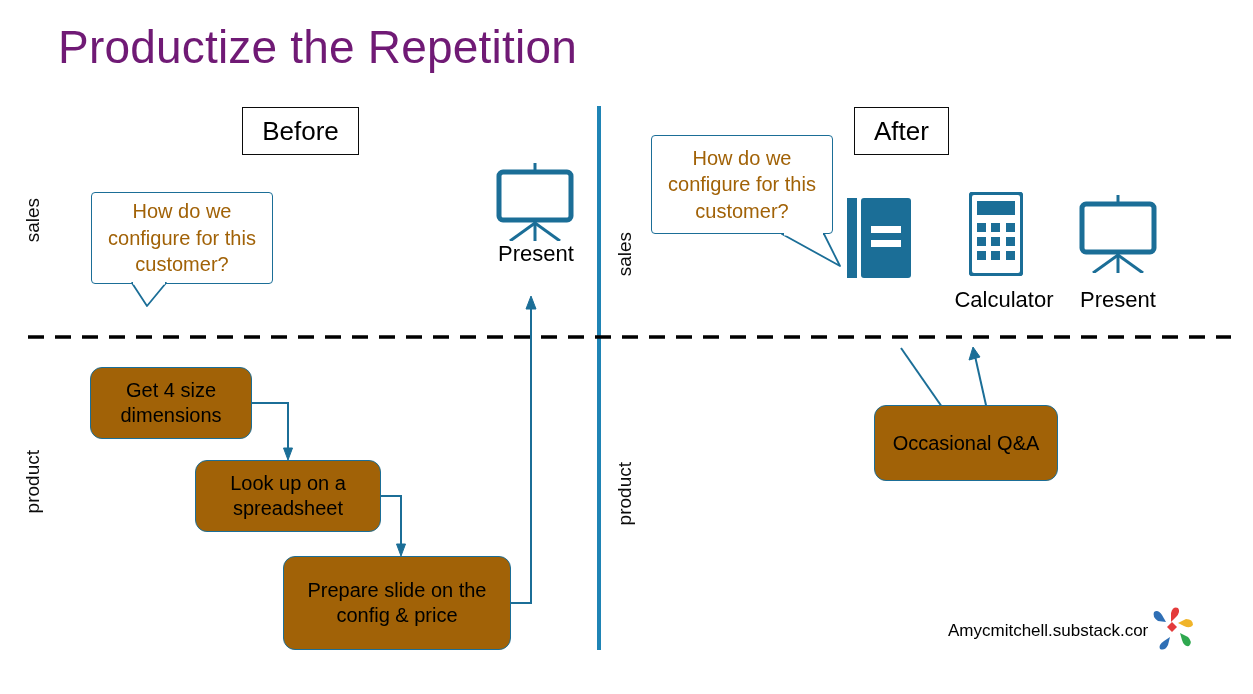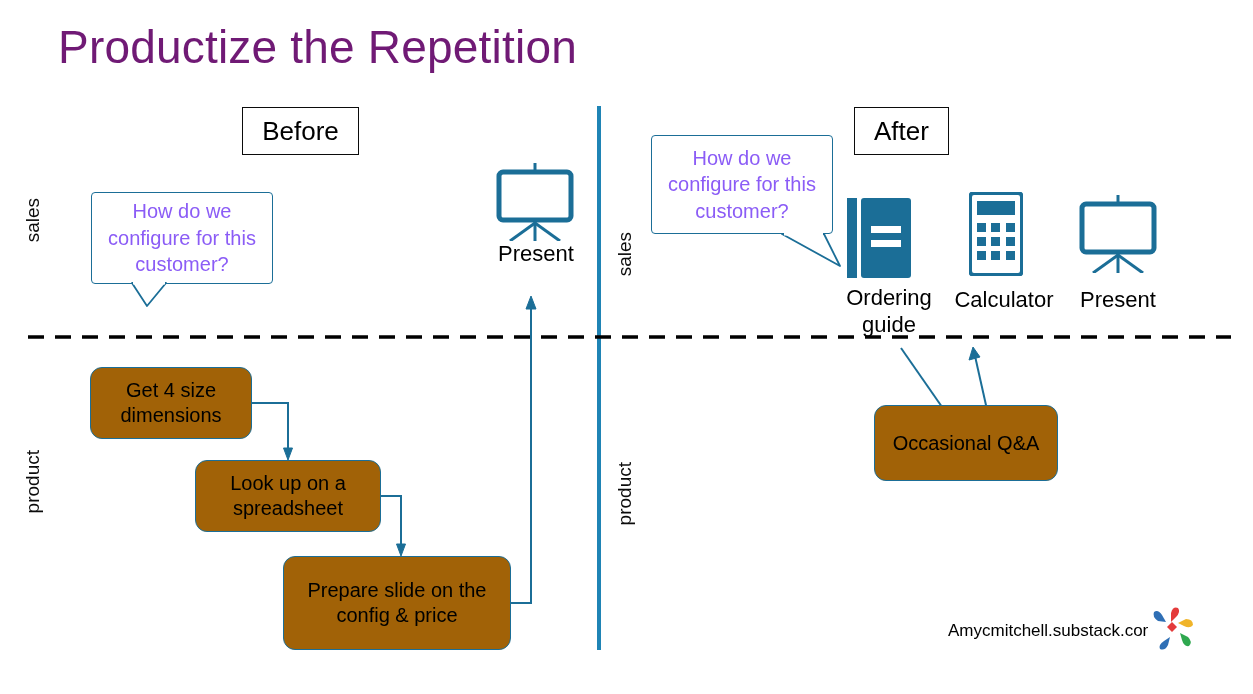--- a/index.html
+++ b/index.html
@@ -76,21 +76,21 @@
   #proc-lookup     { left: 195px; top: 460px; width: 186px; height: 72px; }
   #proc-prepare    { left: 283px; top: 556px; width: 228px; height: 94px; }
   #proc-qa         { left: 874px; top: 405px; width: 184px; height: 76px; }
 
   
   .callout {
     position: absolute;
     border: 1.8px solid #1b6e97;
     border-radius: 4px;
     background: #ffffff;
-    color: #8b5cf6;
+    color: #a16207;
     font-size: 20px;
     line-height: 1.33;
     display: flex;
     align-items: center;
     justify-content: center;
     text-align: center;
     box-sizing: border-box;
     padding: 2px 8px;
   }
   #callout-left  { left: 91px;  top: 192px; width: 182px; height: 92px; }
@@ -187,21 +187,20 @@
   <div class="proc-box" id="proc-get-size">Get 4 size dimensions</div>
   <div class="proc-box" id="proc-prepare">Prepare slide on the config &amp; price</div>
   <div class="proc-box" id="proc-lookup">Look up on a spreadsheet</div>
 
   <svg style="position:absolute;left:845px;top:196px;" width="68" height="84">
     <rect x="2" y="2" width="10" height="80" fill="#1b6e97"></rect>
     <rect x="16" y="2" width="50" height="80" rx="3" ry="3" fill="#1b6e97"></rect>
     <rect x="26" y="30" width="30" height="7" fill="#ffffff"></rect>
     <rect x="26" y="44" width="30" height="7" fill="#ffffff"></rect>
   </svg>
-  <div class="icon-caption" id="cap-ordering">Ordering guide</div>
 
   <svg style="position:absolute;left:969px;top:192px;" width="54" height="84">
     <rect x="1" y="1" width="52" height="82" rx="4" ry="4" fill="none" stroke="#1b6e97" stroke-width="4"></rect>
     <rect x="8" y="9" width="38" height="14" fill="#1b6e97"></rect>
     <g fill="#1b6e97">
       <rect x="8" y="31" width="9" height="9"></rect>
       <rect x="22" y="31" width="9" height="9"></rect>
       <rect x="37" y="31" width="9" height="9"></rect>
       <rect x="8" y="45" width="9" height="9"></rect>
       <rect x="22" y="45" width="9" height="9"></rect>

